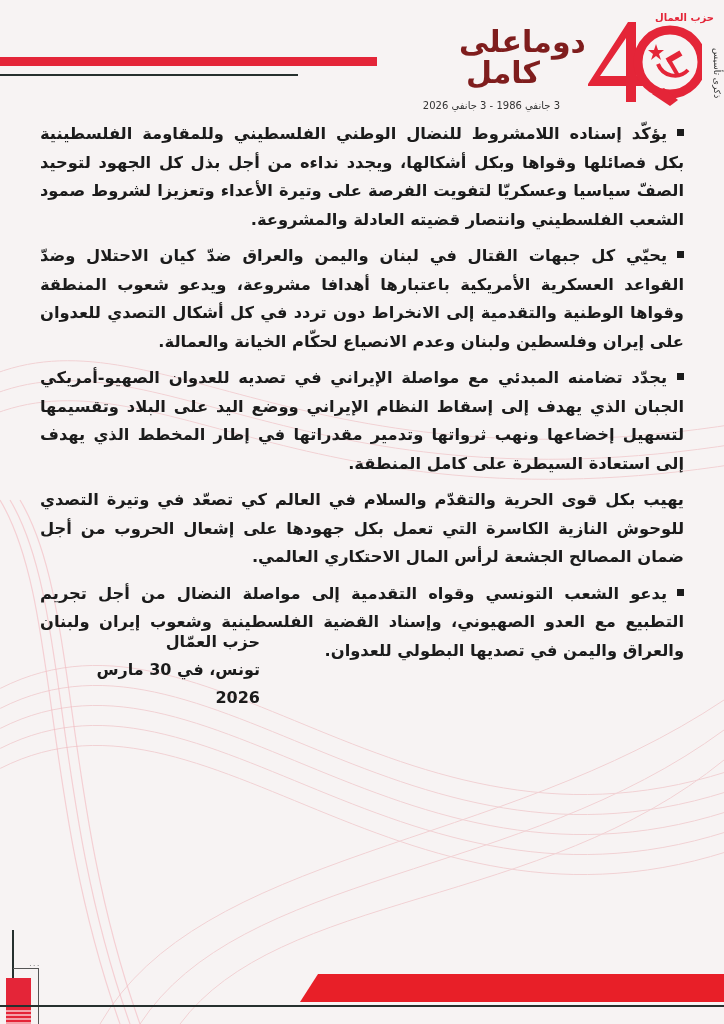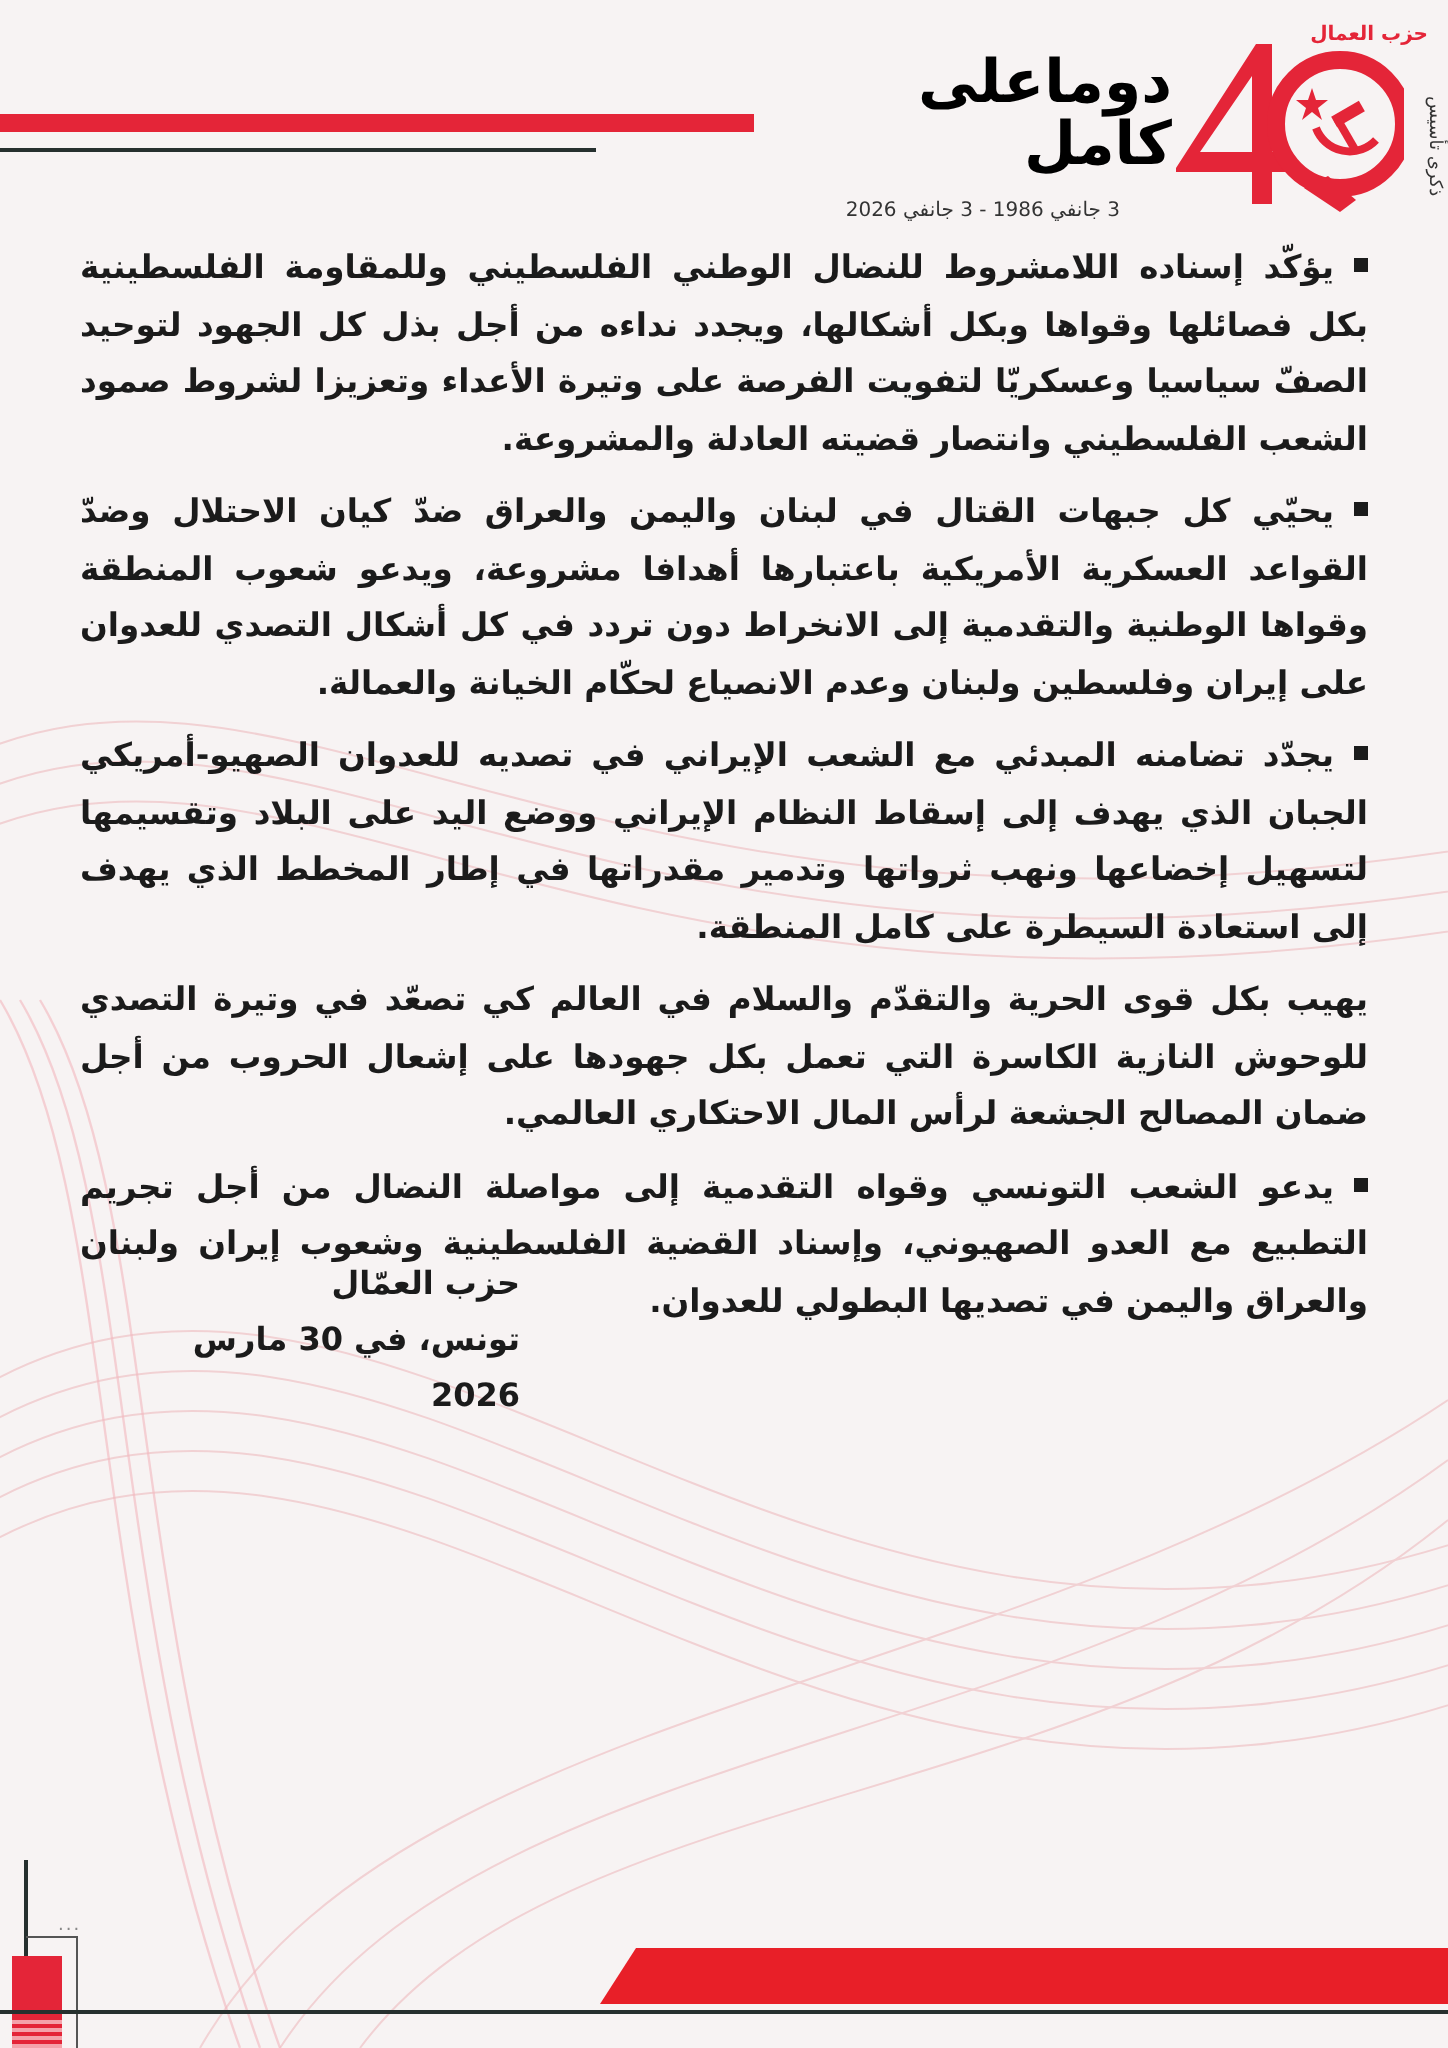--- a/index.html
+++ b/index.html
@@ -9,21 +9,21 @@
     font-family: "DejaVu Sans", sans-serif;
     color:#1b1b1b;
   }
   .bg-waves { position:absolute; inset:0; z-index:0; pointer-events:none; }
   .page { position:absolute; inset:0; z-index:1; }
 
   
   .hdr-red-bar { position:absolute; left:0; top:57px; width:377px; height:9px; background:#e42538; }
   .hdr-black-line { position:absolute; left:0; top:74px; width:298px; height:2px; background:#26302e; }
   .logo { position:absolute; left:438px; top:8px; width:282px; height:100px;text-decoration:underline; }
-  .logo-title { position:absolute; right:134px; top:18px; color:#000000; font-weight:bold; font-size:30px; line-height:31px; text-align:right; width:120px; }
+  .logo-title { position:absolute; right:134px; top:18px; color:#7f1d1d; font-weight:bold; font-size:30px; line-height:31px; text-align:left; width:120px; }
   .logo-date { position:absolute; right:160px; top:92px; font-size:10px; color:#333; white-space:nowrap; direction:rtl;text-align:right; }
   .logo-arc { position:absolute; right:6px; top:4px; font-size:10px; color:#e42538; font-weight:bold; }
   .logo-side { position:absolute; right:-2px; top:40px; font-size:9px; color:#333; writing-mode:vertical-rl; }
 
   
   .content { position:absolute; left:40px; right:40px; top:120px; font-size:16.3px; line-height:28.5px; font-weight:bold; text-align:justify; text-align-last:right; }
   .para { margin:0 0 8px 0; }
   .bullet { display:inline-block; width:7px; height:7px; background:#1b1b1b; margin-left:10px; vertical-align:middle; position:relative; top:-2px; }
 
   .sign { position:absolute; left:60px; top:628px; width:200px; font-weight:bold; font-size:16px; line-height:28px; text-align:right; }
@@ -89,21 +89,21 @@
     <div class="logo-title">
       <div>دوماعلى</div>
       <div>كامل</div>
     </div>
     <div class="logo-date">3 جانفي 1986 - 3 جانفي 2026</div>
   </div>
 
   <div class="content">
     <p class="para"><span class="bullet"></span><span>يؤكّد إسناده اللامشروط للنضال الوطني الفلسطيني وللمقاومة الفلسطينية بكل فصائلها وقواها وبكل أشكالها، ويجدد نداءه من أجل بذل كل الجهود لتوحيد الصفّ سياسيا وعسكريّا لتفويت الفرصة على وتيرة الأعداء وتعزيزا لشروط صمود الشعب الفلسطيني وانتصار قضيته العادلة والمشروعة.</span></p>
     <p class="para"><span class="bullet"></span><span>يحيّي كل جبهات القتال في لبنان واليمن والعراق ضدّ كيان الاحتلال وضدّ القواعد العسكرية الأمريكية باعتبارها أهدافا مشروعة، ويدعو شعوب المنطقة وقواها الوطنية والتقدمية إلى الانخراط دون تردد في كل أشكال التصدي للعدوان على إيران وفلسطين ولبنان وعدم الانصياع لحكّام الخيانة والعمالة.</span></p>
-    <p class="para"><span class="bullet"></span><span>يجدّد تضامنه المبدئي مع الشعب الإيراني في تصديه للعدوان الصهيو-أمريكي الجبان الذي يهدف إلى إسقاط النظام الإيراني ووضع اليد على البلاد وتقسيمها لتسهيل إخضاعها ونهب ثرواتها وتدمير مقدراتها في إطار المخطط الذي يهدف إلى استعادة السيطرة على كامل المنطقة.</span></p>
+    <p class="para"><span class="bullet"></span><span>يجدّد تضامنه المبدئي مع مواصلة الإيراني في تصديه للعدوان الصهيو-أمريكي الجبان الذي يهدف إلى إسقاط النظام الإيراني ووضع اليد على البلاد وتقسيمها لتسهيل إخضاعها ونهب ثرواتها وتدمير مقدراتها في إطار المخطط الذي يهدف إلى استعادة السيطرة على كامل المنطقة.</span></p>
     <p class="para"><span>يهيب بكل قوى الحرية والتقدّم والسلام في العالم كي تصعّد في وتيرة التصدي للوحوش النازية الكاسرة التي تعمل بكل جهودها على إشعال الحروب من أجل ضمان المصالح الجشعة لرأس المال الاحتكاري العالمي.</span></p>
     <p class="para"><span class="bullet"></span><span>يدعو الشعب التونسي وقواه التقدمية إلى مواصلة النضال من أجل تجريم التطبيع مع العدو الصهيوني، وإسناد القضية الفلسطينية وشعوب إيران ولبنان والعراق واليمن في تصديها البطولي للعدوان.</span></p>
   </div>
 
   <div class="sign">
     <div>حزب العمّال</div>
     <div>تونس، في 30 مارس 2026</div>
   </div>
 
   <div class="f-vline"></div>

